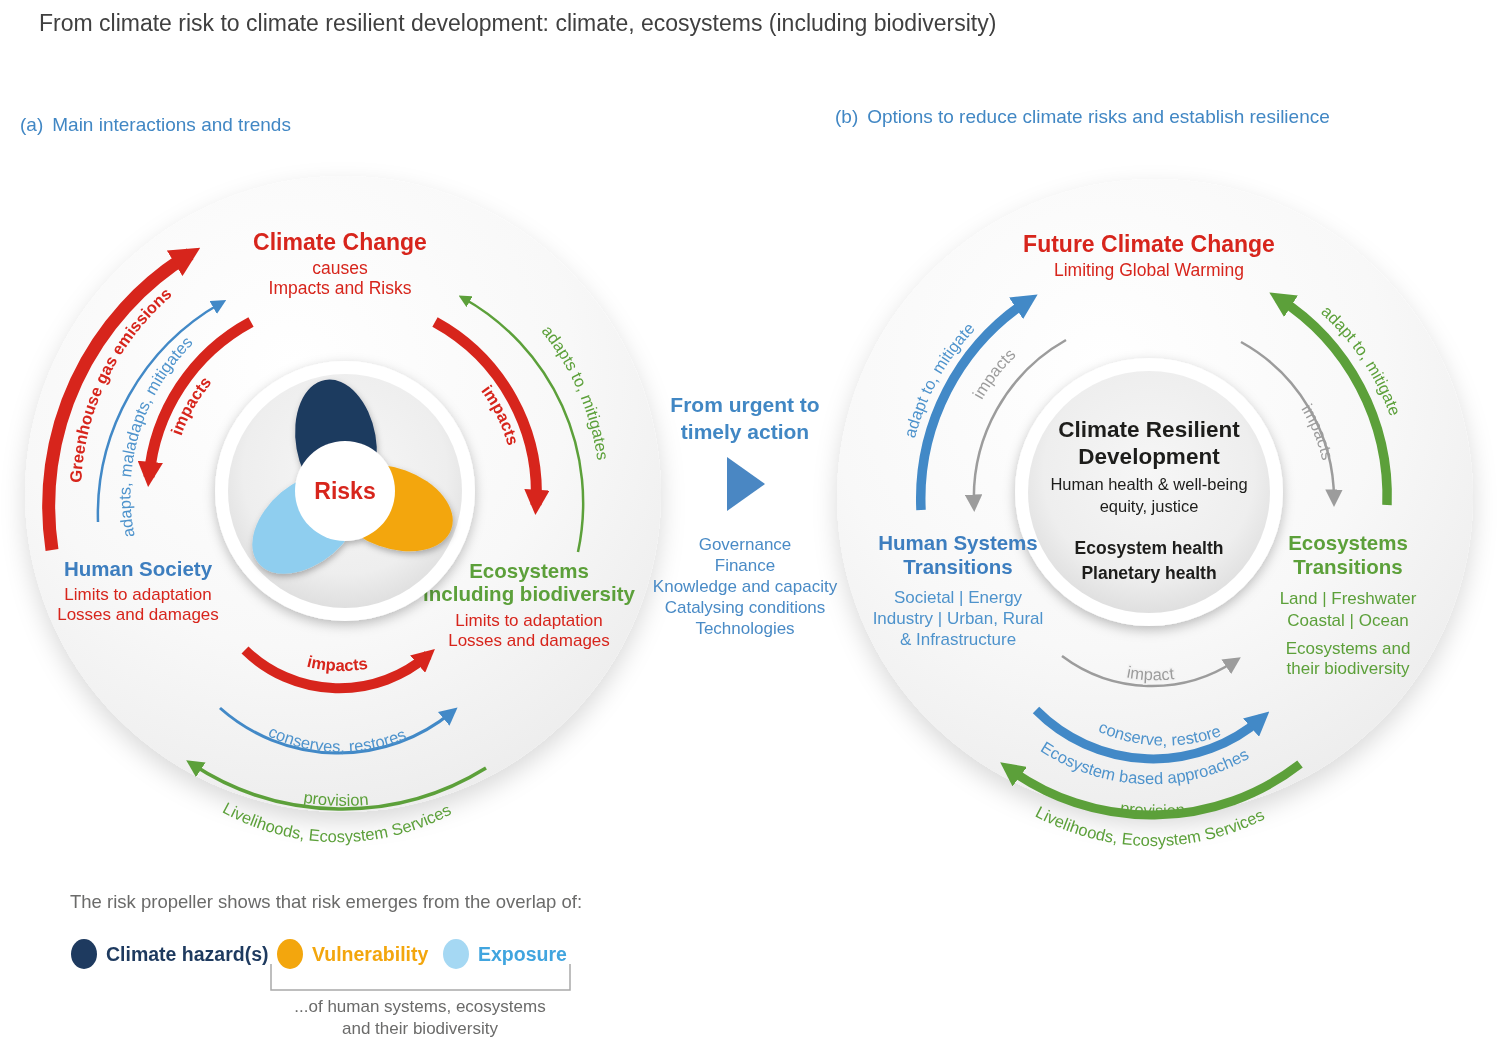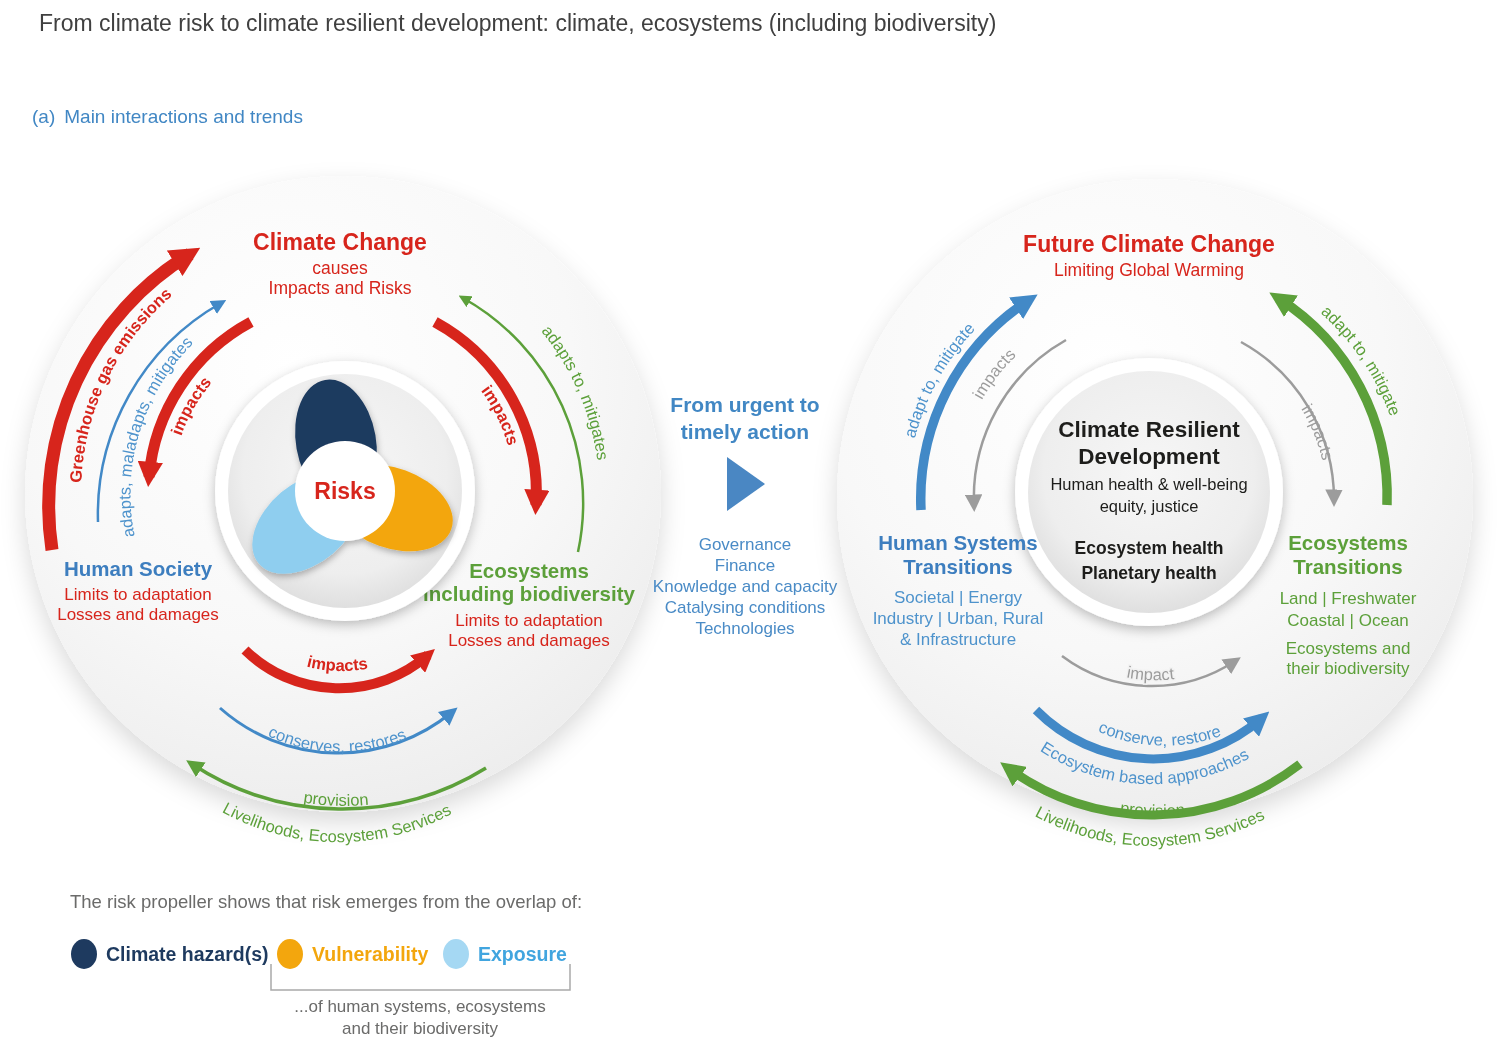--- a/index.html
+++ b/index.html
@@ -28,22 +28,25 @@
 </style>
 </head>
 <body>
 
 <div id="stage">
 
   <div class="fig-title">
     <div>From climate risk to climate resilient development: climate, ecosystems (including biodiversity)</div>
   </div>
 
-  <div class="panel-label" style="left:32px;">
+  <div class="panel-label" style="left:20px;margin-top:8px;">
     <span class="pfx">(a)</span><span>Main interactions and trends</span>
+  </div>
+  <div class="panel-label" style="left:835px;">
+    <span class="pfx">(b)</span><span>Options to reduce climate risks and establish resilience</span>
   </div>
 
   <svg width="1500" height="1041" viewBox="0 0 1500 1041">
     <defs>
       <radialGradient id="gBig" cx="42%" cy="30%" r="80%">
         <stop offset="0%" stop-color="#ffffff"></stop>
         <stop offset="55%" stop-color="#f8f8f8"></stop>
         <stop offset="100%" stop-color="#eaeaea"></stop>
       </radialGradient>
       <radialGradient id="gInner" cx="50%" cy="42%" r="64%">

